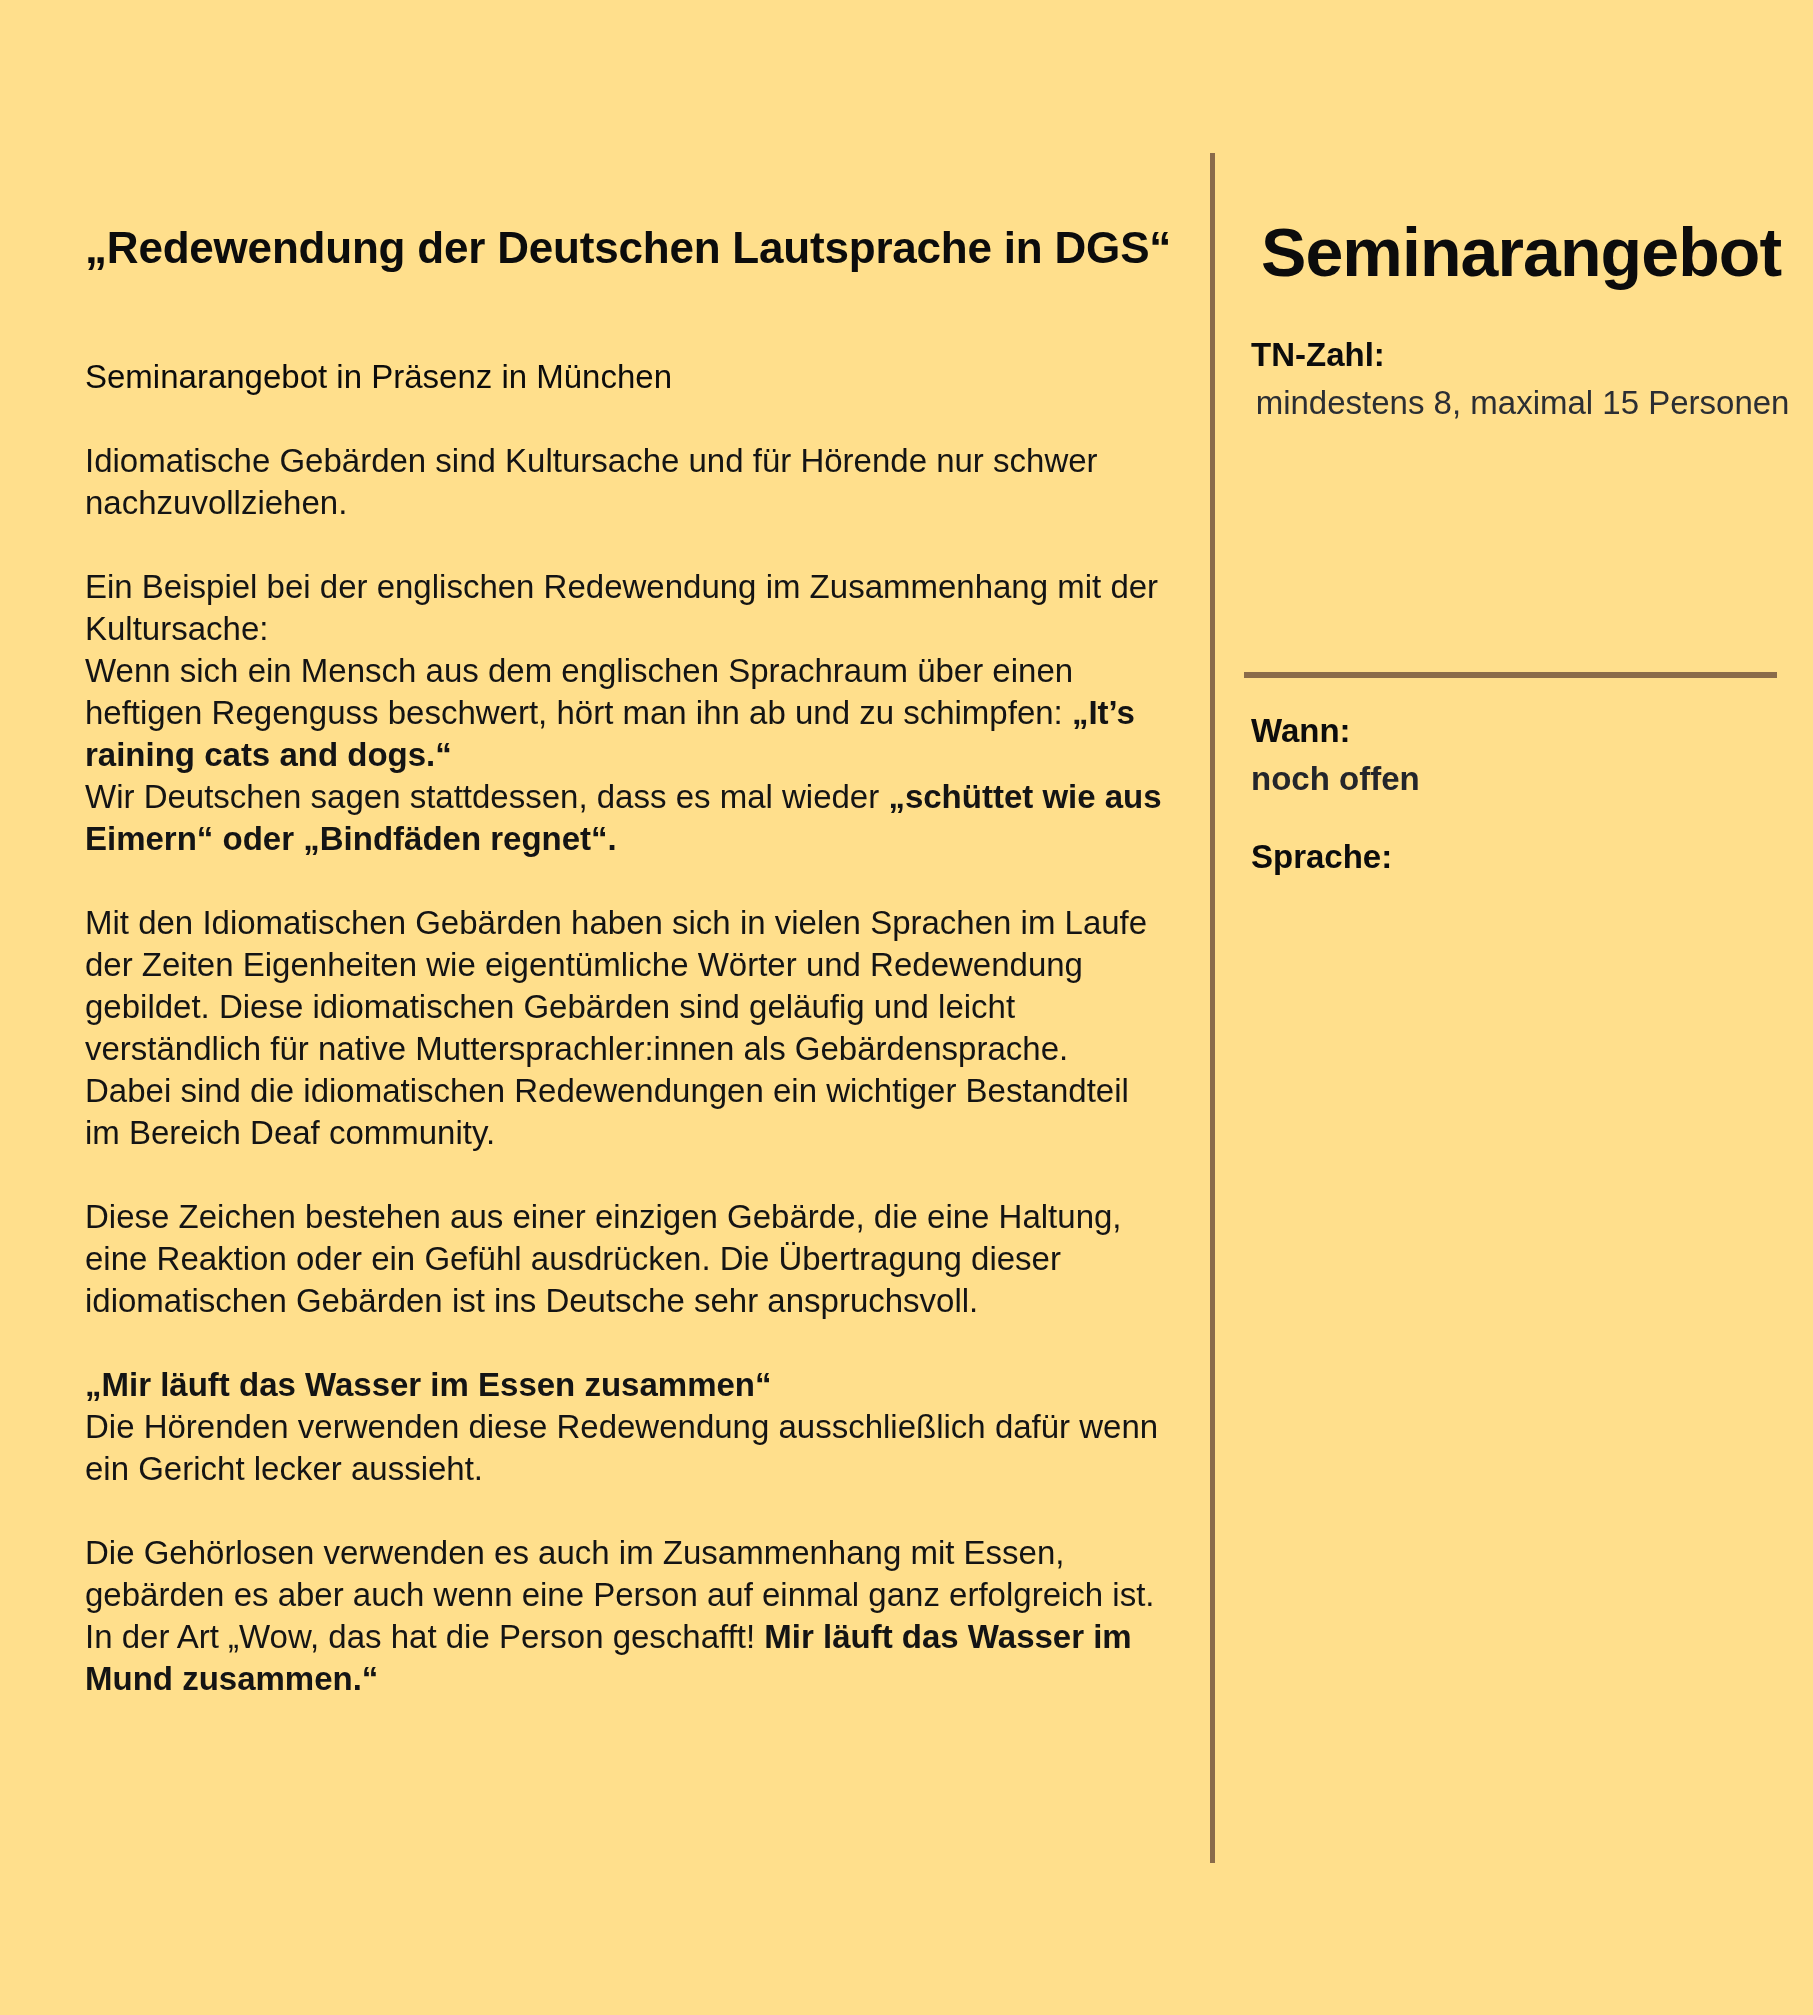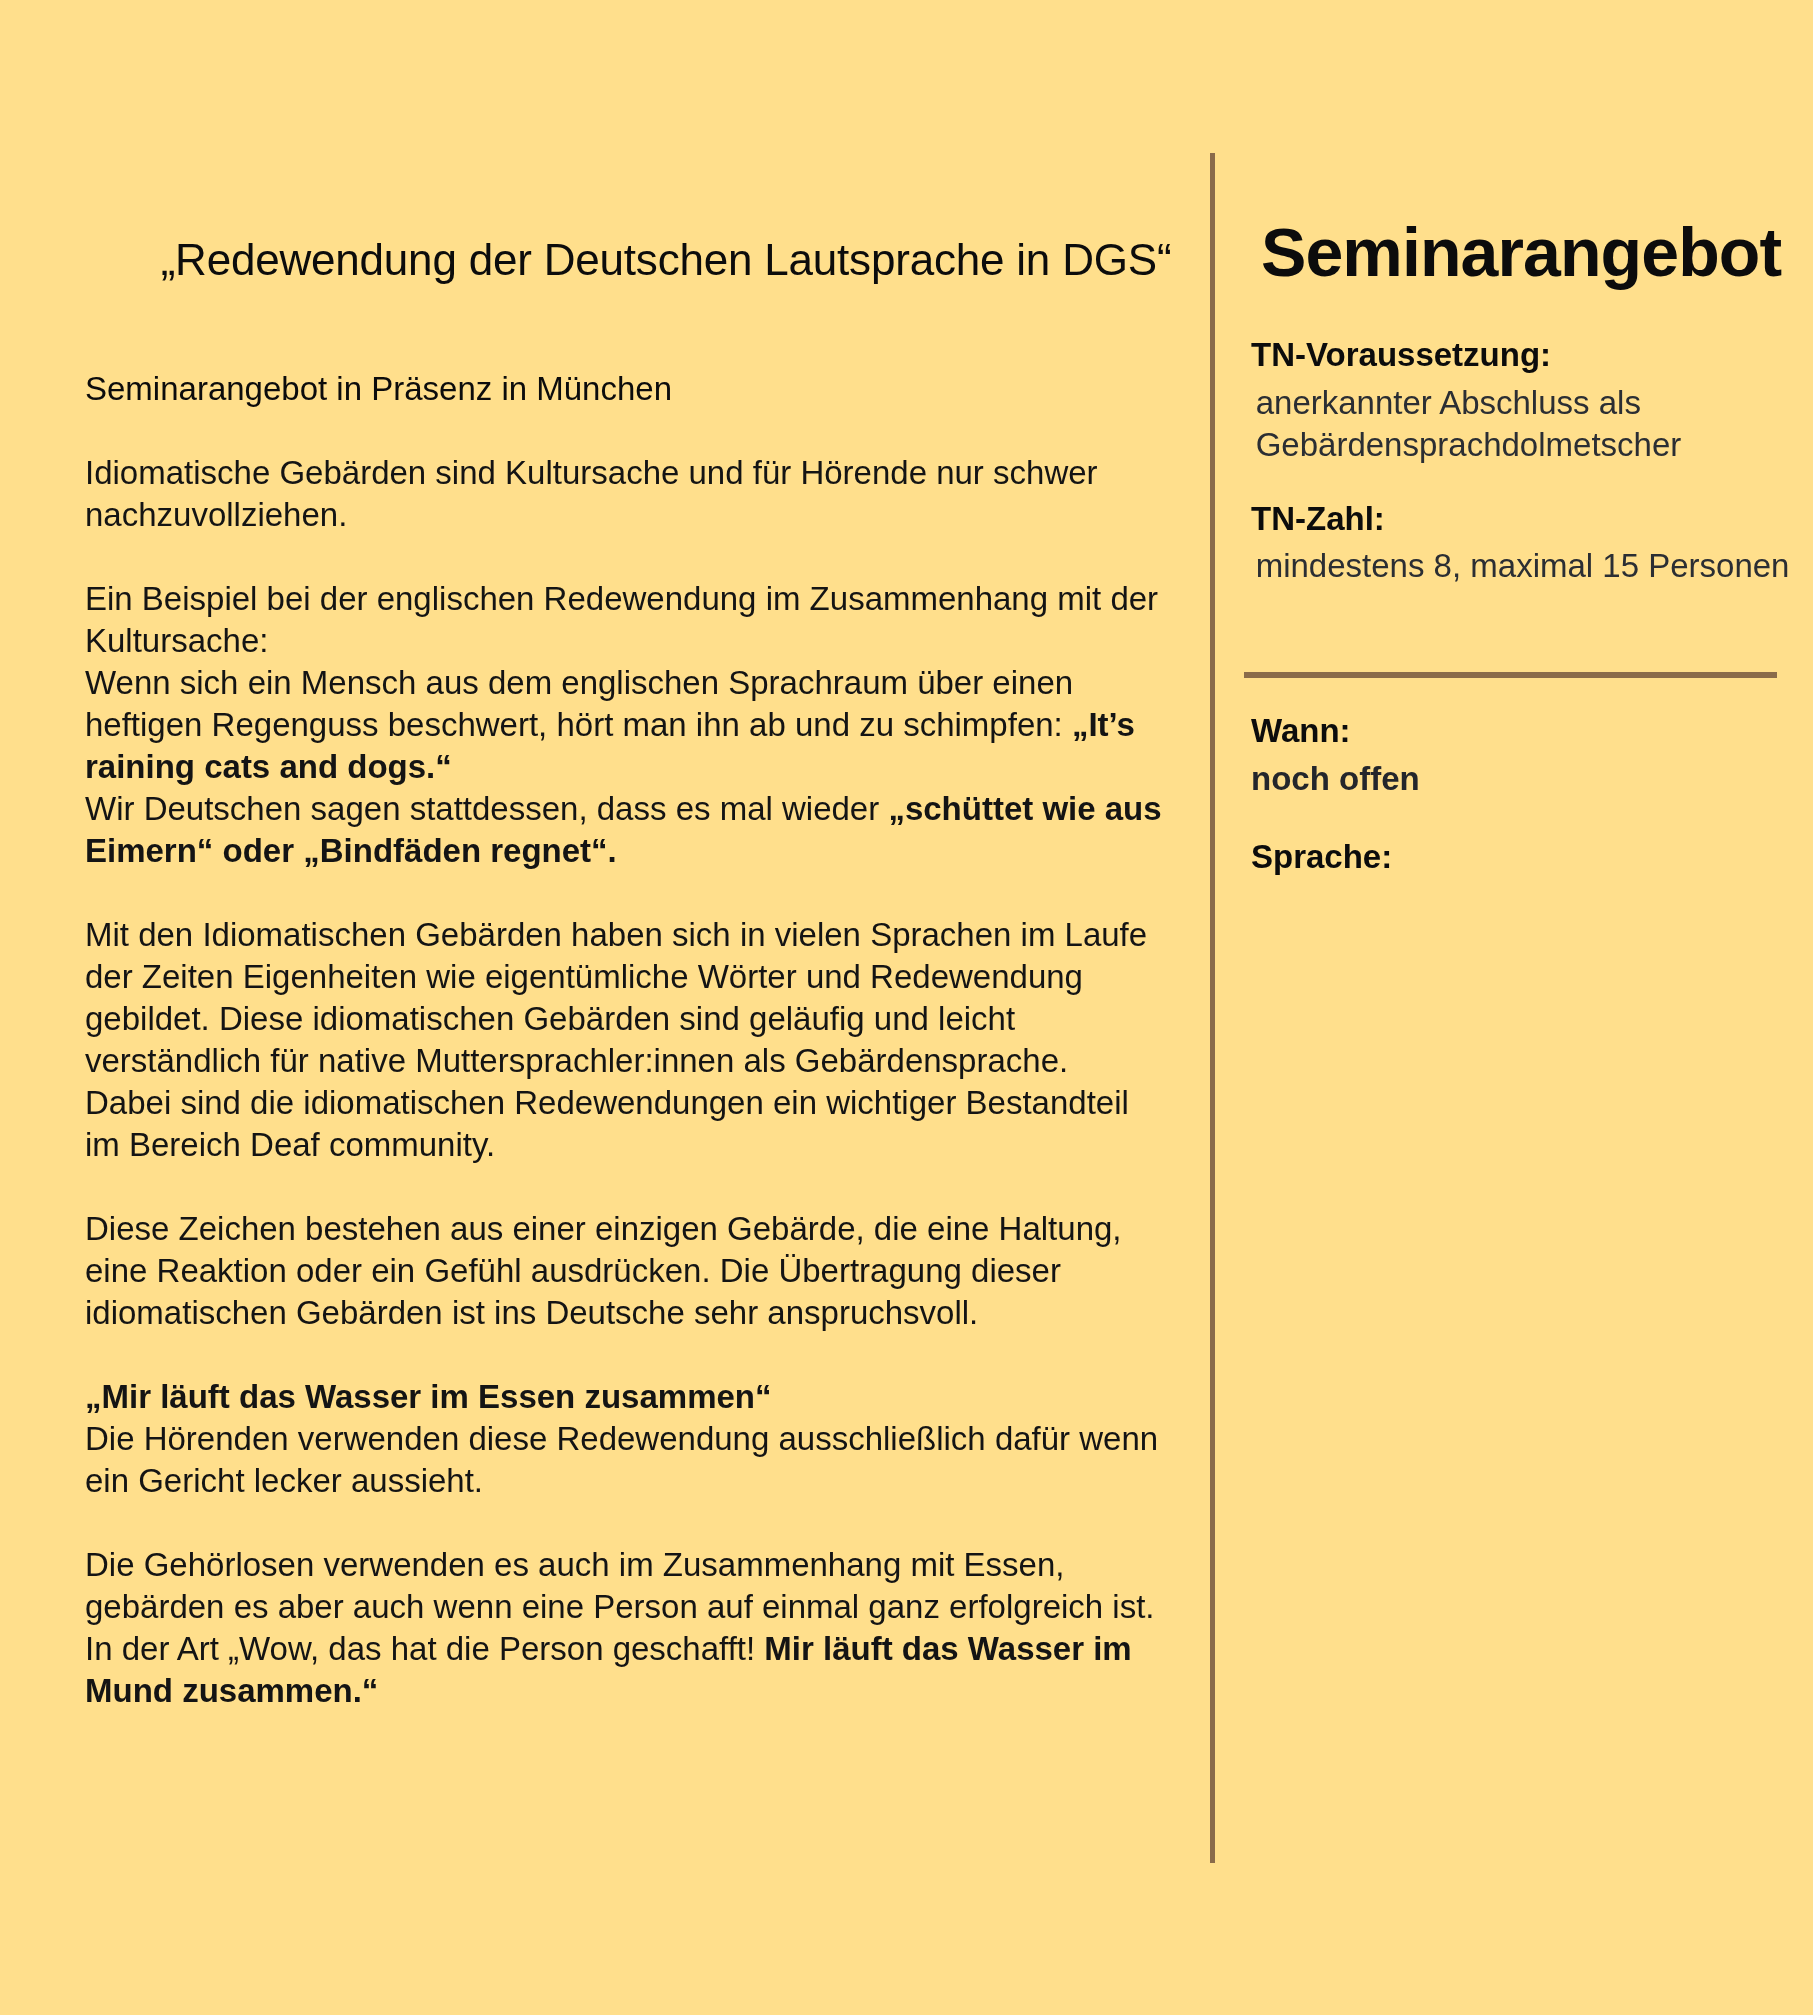--- a/index.html
+++ b/index.html
@@ -15,28 +15,27 @@
     color: #141414;
     overflow: hidden;
   }
   .left-col {
     position: absolute;
     left: 85px;
     top: 224px;
     width: 1162px;
   }
   .left-title {
-    margin: 12px;
+    margin: 0;
     font-size: 44px;
     line-height: 47px;
-    font-weight: 400;
+    font-weight: 700;
     letter-spacing: -0.2px;
     color: #0c0c0c;
     white-space: pre-line;
-    text-align: center;
   }
   .left-subheading {
     margin: 85px 0 0 0;
     font-size: 33px;
     line-height: 42px;
     font-weight: 400;
     color: #0c0c0c;
     white-space: pre-line;
   }
   .body-paragraph {
@@ -150,25 +149,20 @@
 In der Art „Wow, das hat die Person geschafft! </span><span class="b">Mir läuft das Wasser im
 Mund zusammen.“</span></p>
 </div>
 
 <div class="v-divider" style="background: rgb(138, 107, 74);"></div>
 <div class="h-divider" style="background: rgb(138, 107, 74);"></div>
 
 <div class="right-col">
   <h1 class="right-title">Seminarangebot</h1>
 
-  <div class="field">
-    <p class="field-label">TN-Voraussetzung:</p>
-    <p class="field-value">anerkannter Abschluss als
-Gebärdensprachdolmetscher</p>
-  </div>
 
   <div class="field">
     <p class="field-label">TN-Zahl:</p>
     <p class="field-value">mindestens 8, maximal 15 Personen</p>
   </div>
 </div>
 
 <div class="right-details">
   <div class="detail-block">
     <p class="detail-label">Wann:</p>

